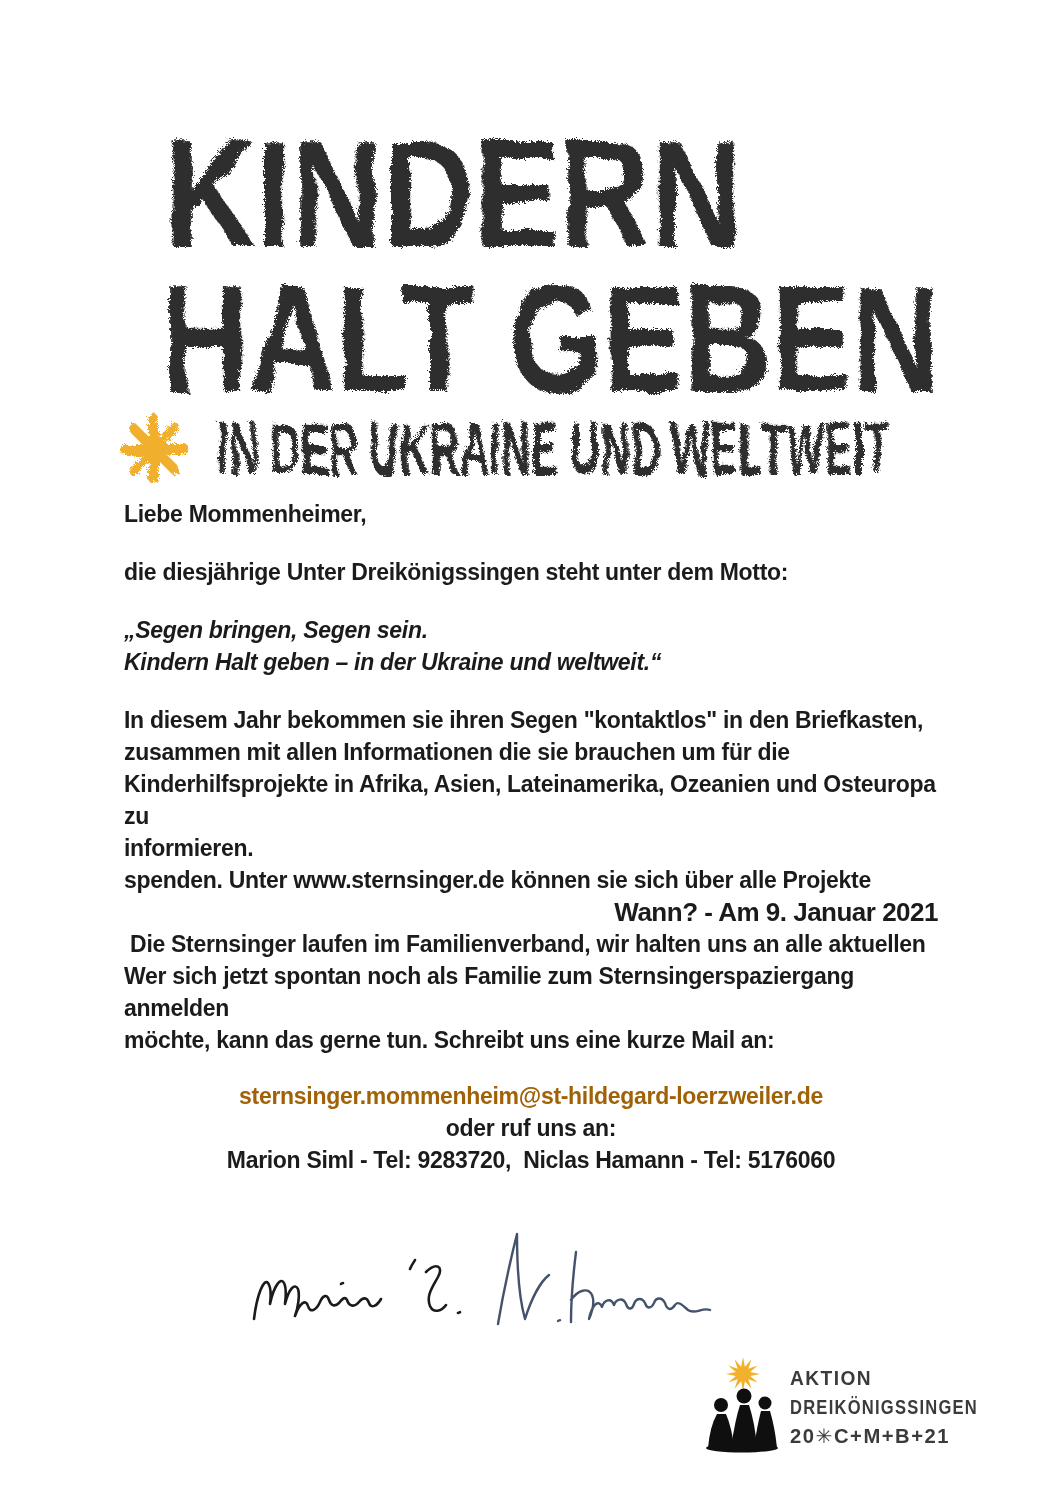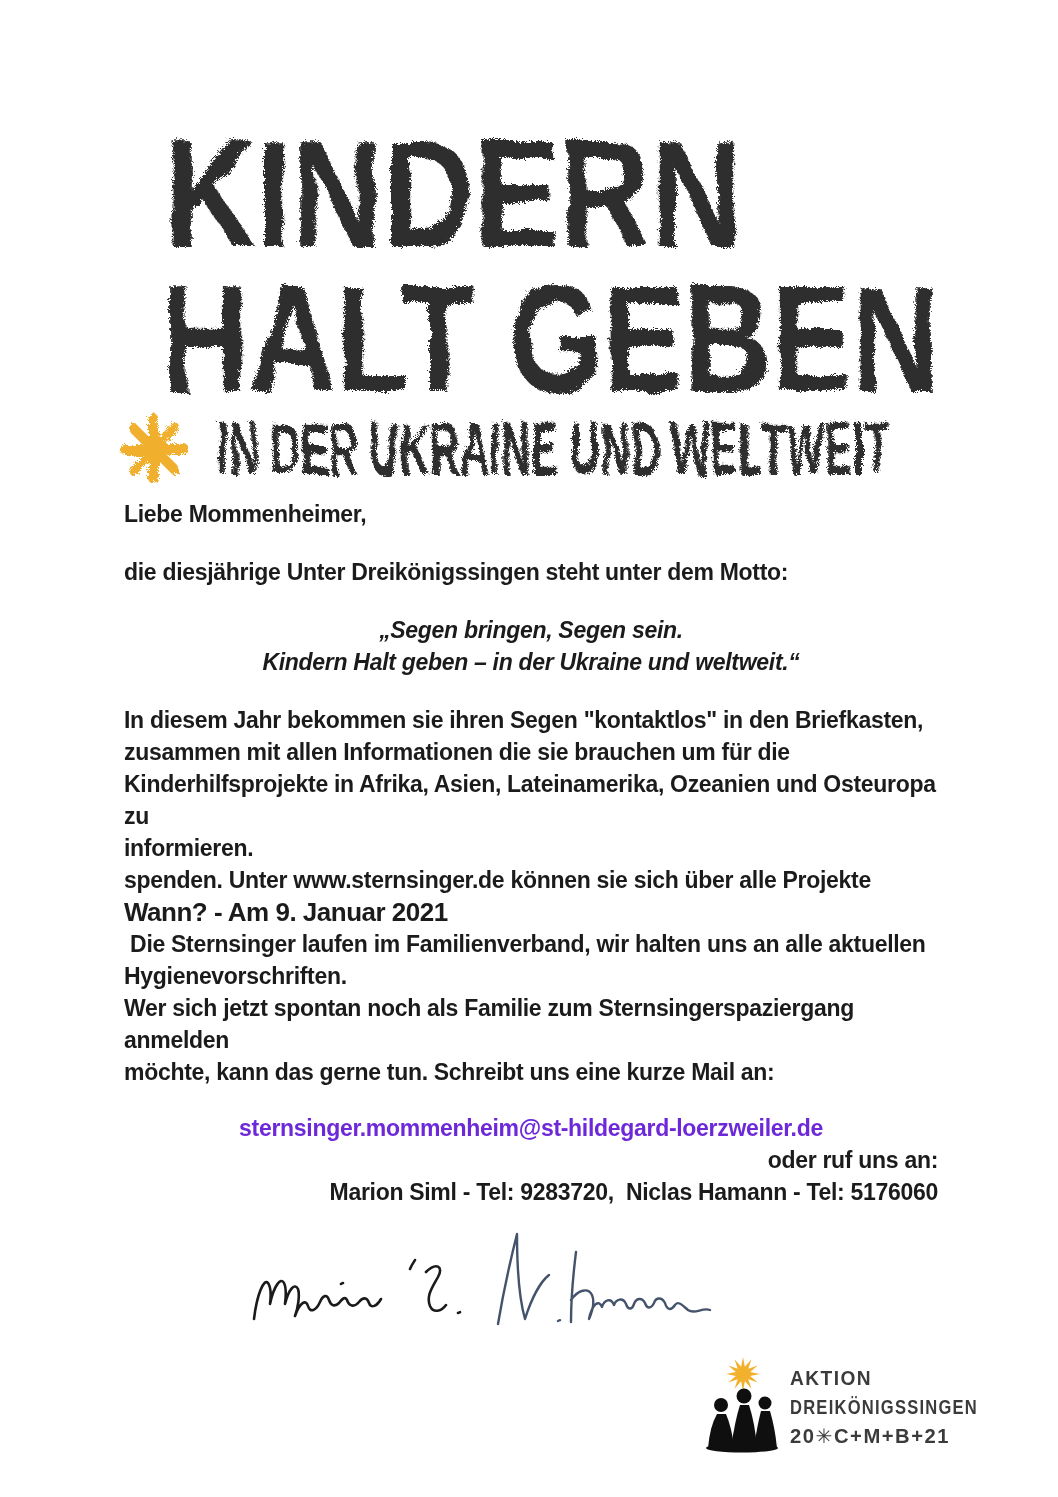--- a/index.html
+++ b/index.html
@@ -13,24 +13,24 @@
   }
   
   .headline-svg{position:absolute;left:0;top:95px;width:1058px;height:410px;}
   
   .letter{
     position:absolute;left:124px;top:498px;width:814px;
     font-size:23px;line-height:32px;font-weight:bold;
     letter-spacing:-0.3px;color:#1b1b1b;
   }
   .line{white-space:pre-wrap;}
-  .center{text-align:right;}
-  .motto{font-style:italic;font-weight:bold;text-align:center;}
-  .when{font-size:26px;font-weight:bold;text-align:left;letter-spacing:-0.5px;}
-  .email{color:#6d28d9;text-align:center;font-weight:bold;text-decoration:none;display:block;}
+  .center{text-align:center;}
+  .motto{font-style:italic;font-weight:bold;text-align:left;}
+  .when{font-size:26px;font-weight:bold;text-align:right;letter-spacing:-0.5px;}
+  .email{color:#a16207;text-align:center;font-weight:bold;text-decoration:none;display:block;}
   .sp26{height:26px;}
   .sp24{height:24px;}
   .sp30{height:30px;}
   
   .sig-svg{position:absolute;left:240px;top:1222px;width:480px;height:120px;}
   
   .logo-svg{position:absolute;left:695px;top:1348px;width:290px;height:120px;}
 </style>
 </head>
 <body>
@@ -65,21 +65,20 @@
     <div class="line motto">„Segen bringen, Segen sein.</div>
     <div class="line motto">Kindern Halt geben – in der Ukraine und weltweit.“</div>
     <div class="sp26"></div>
     <div class="line">In diesem Jahr bekommen sie ihren Segen "kontaktlos" in den Briefkasten,</div>
     <div class="line">zusammen mit allen Informationen die sie brauchen um für die</div>
     <div class="line">Kinderhilfsprojekte in Afrika, Asien, Lateinamerika, Ozeanien und Osteuropa zu</div>
     <div class="line">informieren.</div>
     <div class="line">spenden. Unter www.sternsinger.de können sie sich über alle Projekte</div>
     <div class="line when">Wann? - Am 9. Januar 2021</div>
     <div class="line"> Die Sternsinger laufen im Familienverband, wir halten uns an alle aktuellen</div>
-    <div class="line">Hygienevorschriften.</div>
     <div class="line">Wer sich jetzt spontan noch als Familie zum Sternsingerspaziergang anmelden</div>
     <div class="line">möchte, kann das gerne tun. Schreibt uns eine kurze Mail an:</div>
     <div class="sp24"></div>
     <a href="#" class="line email">sternsinger.mommenheim@st-hildegard-loerzweiler.de</a>
     <div class="line center">oder ruf uns an:</div>
     <div class="line center">Marion Siml - Tel: 9283720,  Niclas Hamann - Tel: 5176060</div>
     <div class="sp30"></div>
   </div>
 
   <svg class="sig-svg" viewBox="0 0 480 120">

